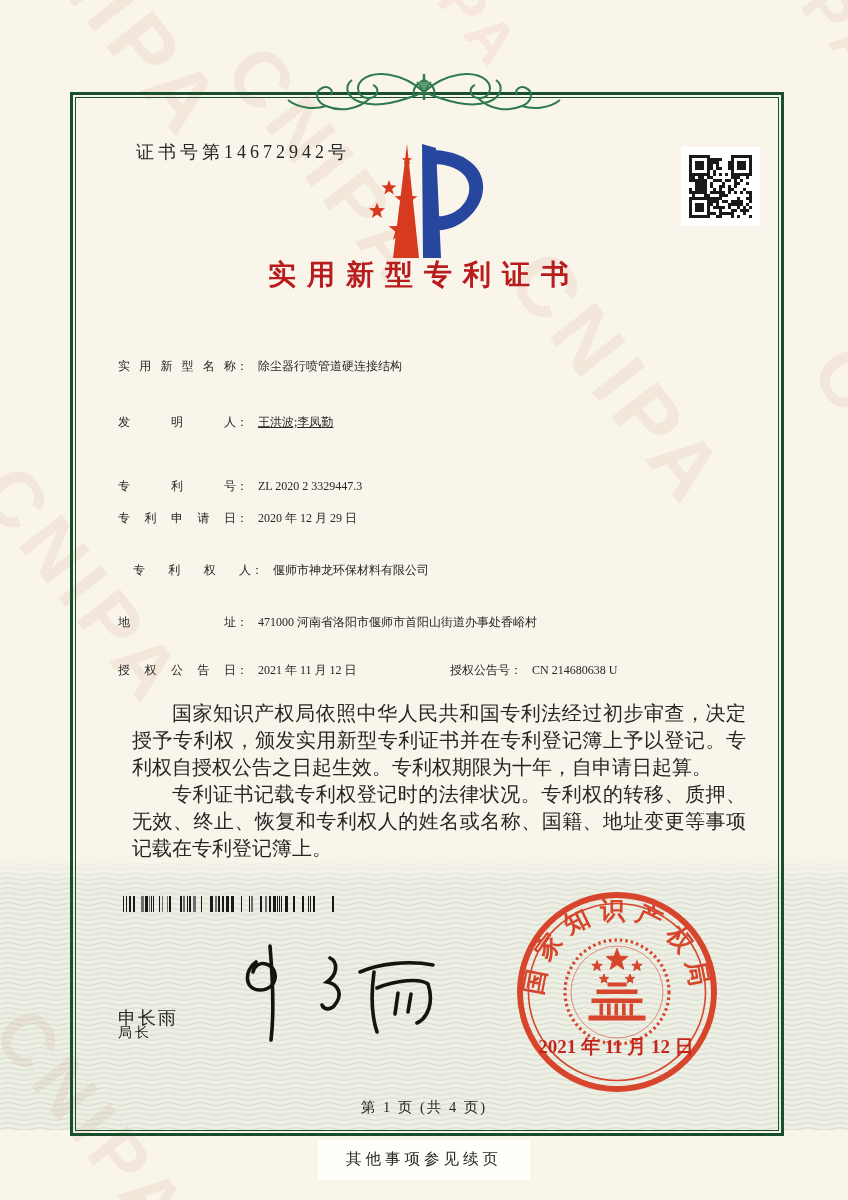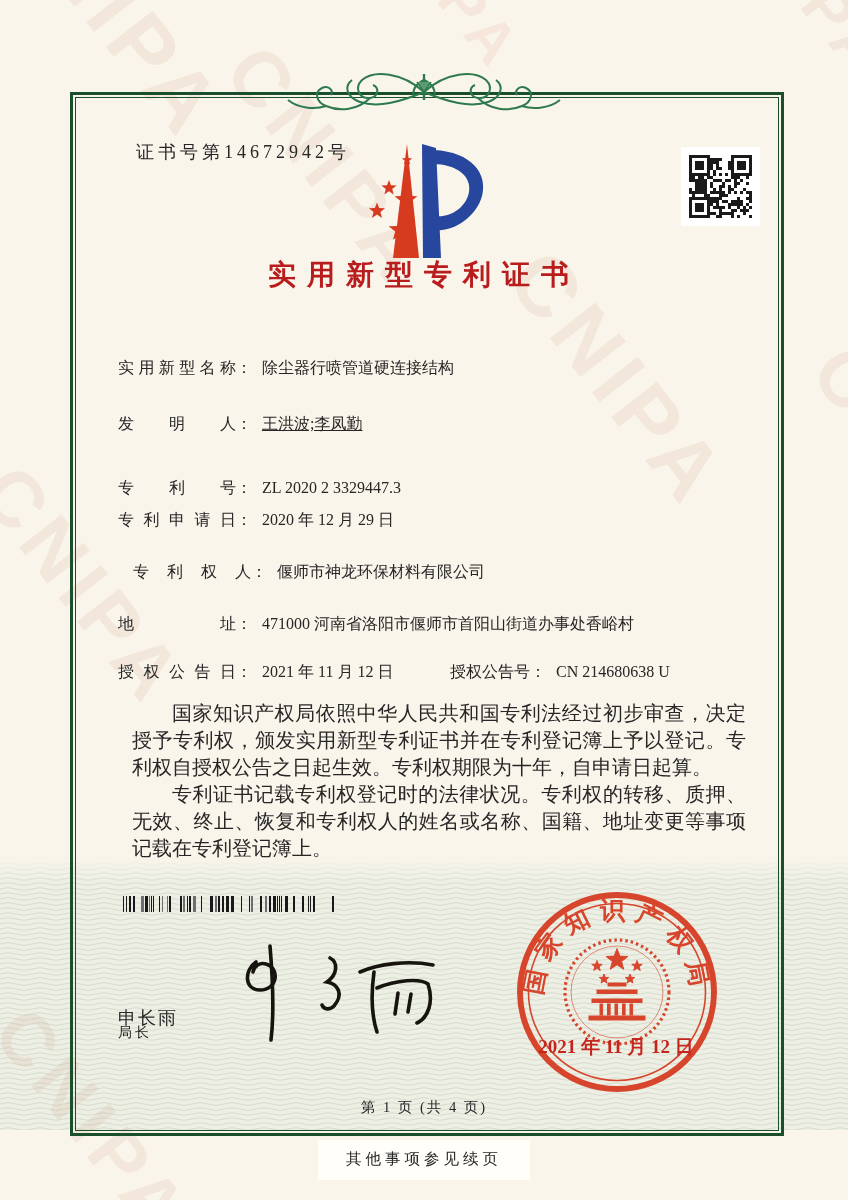--- a/index.html
+++ b/index.html
@@ -23,21 +23,21 @@
   .frame .inner{position:absolute;left:2px;top:2px;right:2px;bottom:2px;border:1px solid #1a4f2c;}
   .ornament{position:absolute;left:274px;top:66px;z-index:3;}
   
   .cert-no{position:absolute;left:104px;top:140px;font-size:18px;letter-spacing:4px;z-index:4;margin-left:32px;}
   .logo{position:absolute;left:344px;top:140px;z-index:4;}
   .qr-box{position:absolute;left:681px;top:147px;width:63px;height:63px;background:#ffffff;
     padding:8px;z-index:4;}
   .title{position:absolute;left:70px;top:256px;width:708px;text-align:center;font-size:28px;
     font-weight:700;letter-spacing:11px;color:#b91c1c;z-index:4;}
   
-  .field{position:absolute;left:118px;width:640px;font-size:16px;z-index:4;white-space:nowrap;}
+  .field{position:absolute;left:118px;width:640px;font-size:12px;z-index:4;white-space:nowrap;}
   .flabel{display:inline-block;width:118px;text-align:justify;text-align-last:justify;
     vertical-align:top;}
   .colon{display:inline-block;margin-right:10px;}
   .grant-group{position:absolute;left:332px;top:0;}
   .grant-group .glabel{display:inline-block;}
   
   .body-text{position:absolute;left:132px;top:700px;width:614px;font-size:20px;
     line-height:27px;text-align:justify;z-index:4;}
   .body-text p{margin:0;text-indent:2em;}
   

